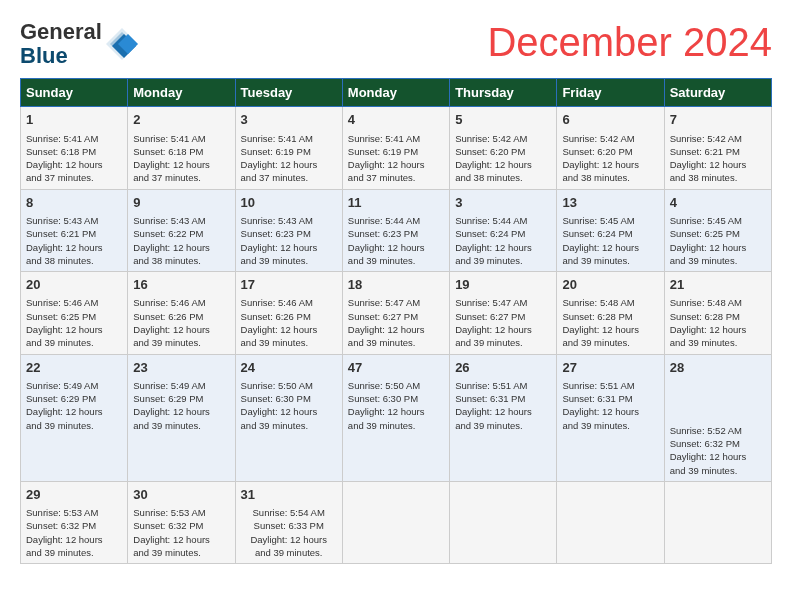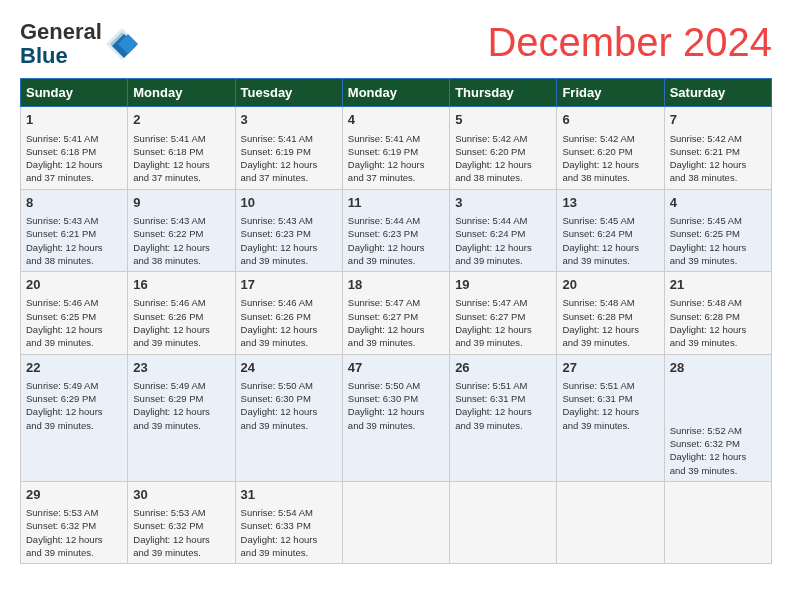--- a/index.html
+++ b/index.html
@@ -327,21 +327,21 @@
         </td>
         <td>
           <span class="day-num">30</span>
           <div class="day-info" style="white-space: pre-line;">Sunrise: 5:53 AM
 Sunset: 6:32 PM
 Daylight: 12 hours
 and 39 minutes.</div>
         </td>
         <td>
           <span class="day-num">31</span>
-          <div class="day-info" style="white-space: pre-line;">Sunrise: 5:54 AM
+          <div class="day-info" style="white-space: pre-line; text-align: center;">Sunrise: 5:54 AM
 Sunset: 6:33 PM
 Daylight: 12 hours
 and 39 minutes.</div>
         </td>
         <td class="empty-cell"></td>
         <td class="empty-cell"></td>
         <td class="empty-cell"></td>
         <td class="empty-cell"></td>
       </tr>
     </tbody>

